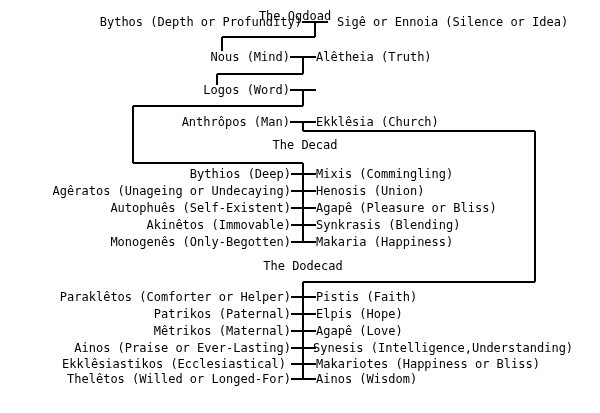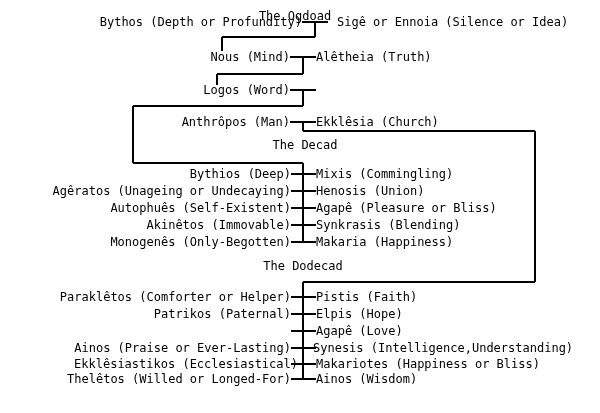--- a/index.html
+++ b/index.html
@@ -140,24 +140,25 @@
   <div class="lbl right" style="left:291px; top:236px; width:309px;">Makaria (Happiness)</div>
 
   <div class="lbl heading" style="left:178px; top:260px; width:200px;">The Dodecad</div>
 
   <div class="lbl left" style="left:0px; top:291px; width:266px;">Paraklêtos (Comforter or Helper)</div>
   <div class="lbl right" style="left:291px; top:291px; width:309px;">Pistis (Faith)</div>
 
   <div class="lbl left" style="left:0px; top:308px; width:266px;">Patrikos (Paternal)</div>
   <div class="lbl right" style="left:291px; top:308px; width:309px;">Elpis (Hope)</div>
 
+  <div class="lbl left" style="left:0px; top:325px; width:266px;">Mêtrikos (Maternal)</div>
   <div class="lbl right" style="left:291px; top:325px; width:309px;">Agapê (Love)</div>
 
   <div class="lbl left" style="left:0px; top:342px; width:266px;">Ainos (Praise or Ever-Lasting)</div>
   <div class="lbl right" style="left:288px; top:342px; width:309px;">Synesis (Intelligence,Understanding)</div>
 
-  <div class="lbl left" style="left:7px; top:358px; width:266px;">Ekklêsiastikos (Ecclesiastical)</div>
+  <div class="lbl left" style="left:16px; top:358px; width:266px;text-align:center;">Ekklêsiastikos (Ecclesiastical)</div>
   <div class="lbl right" style="left:291px; top:358px; width:309px;">Makariotes (Happiness or Bliss)</div>
 
   <div class="lbl left" style="left:0px; top:373px; width:266px;">Thelêtos (Willed or Longed-For)</div>
   <div class="lbl right" style="left:291px; top:373px; width:309px;">Ainos (Wisdom)</div>
 
 </div>
 
 </body></html>

